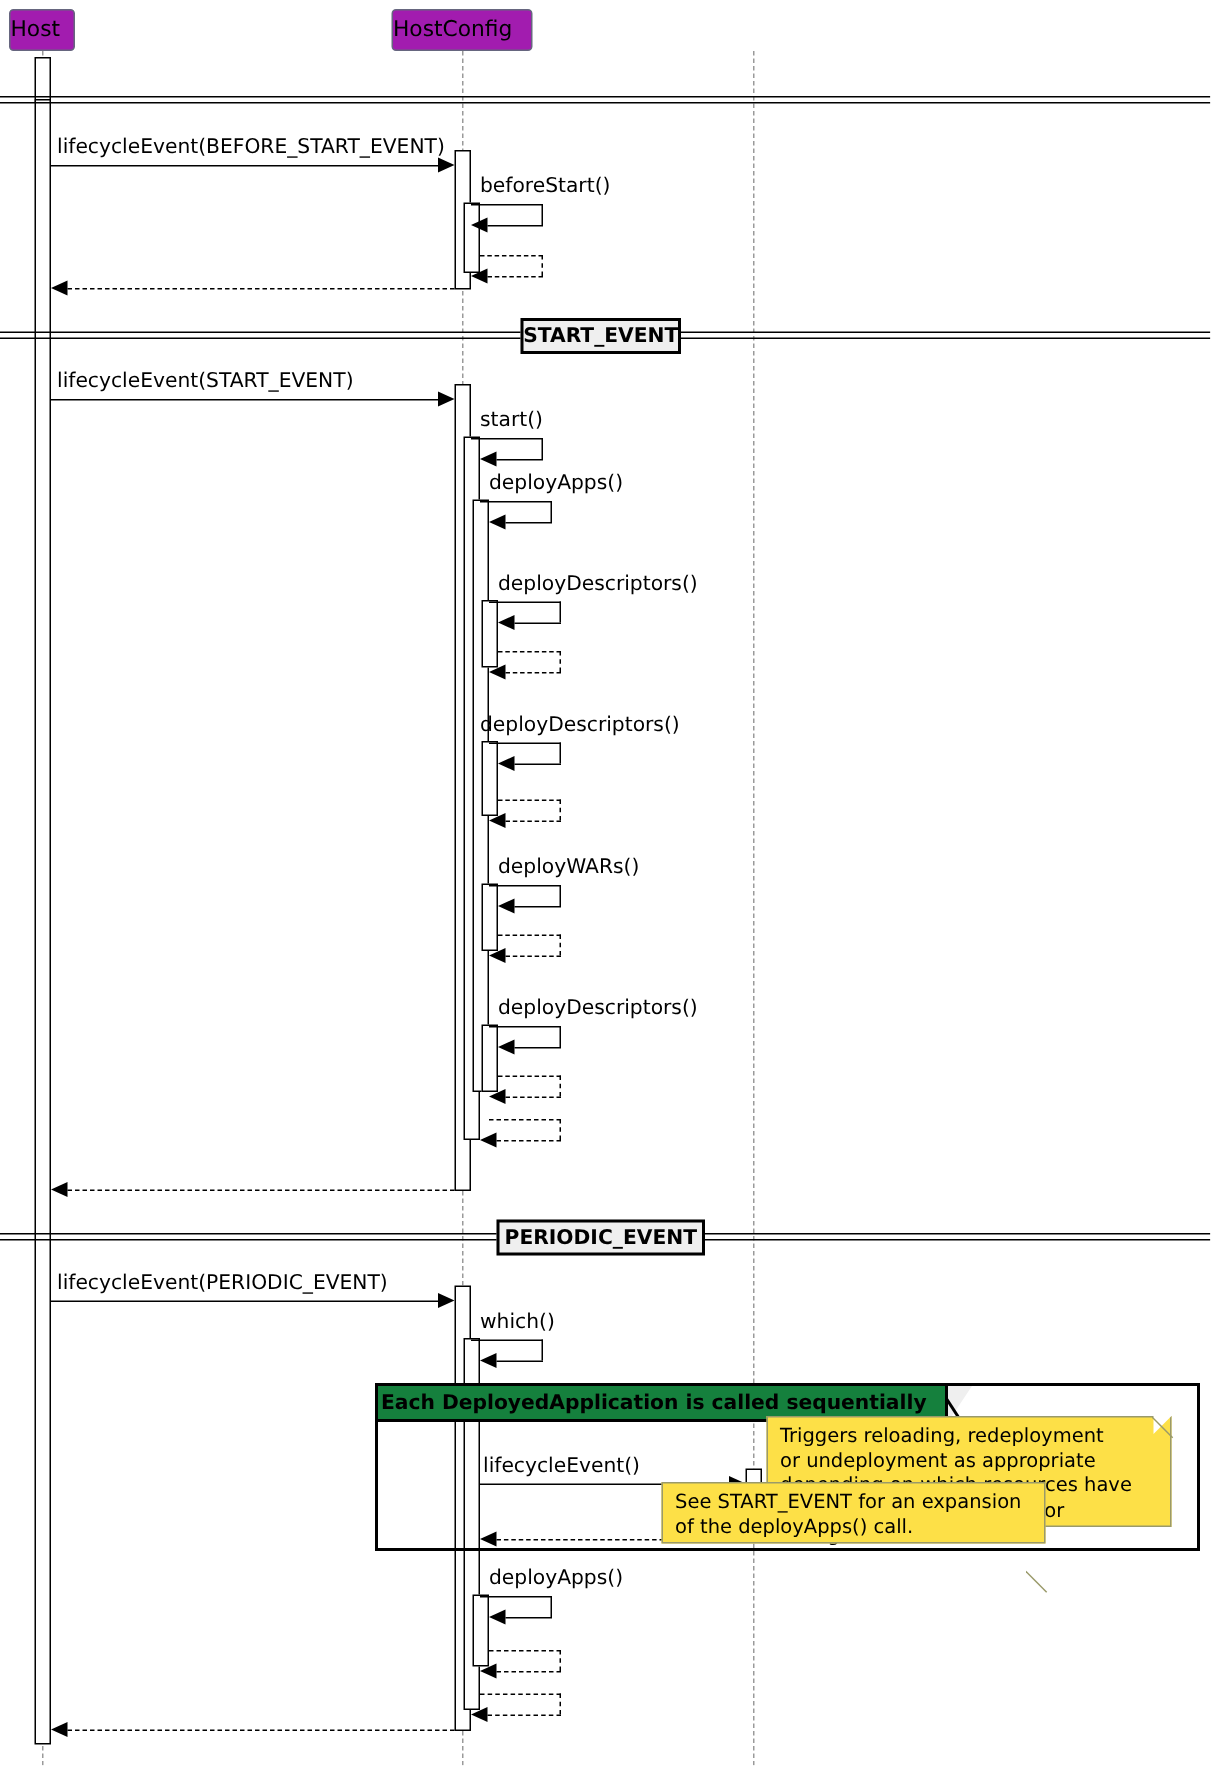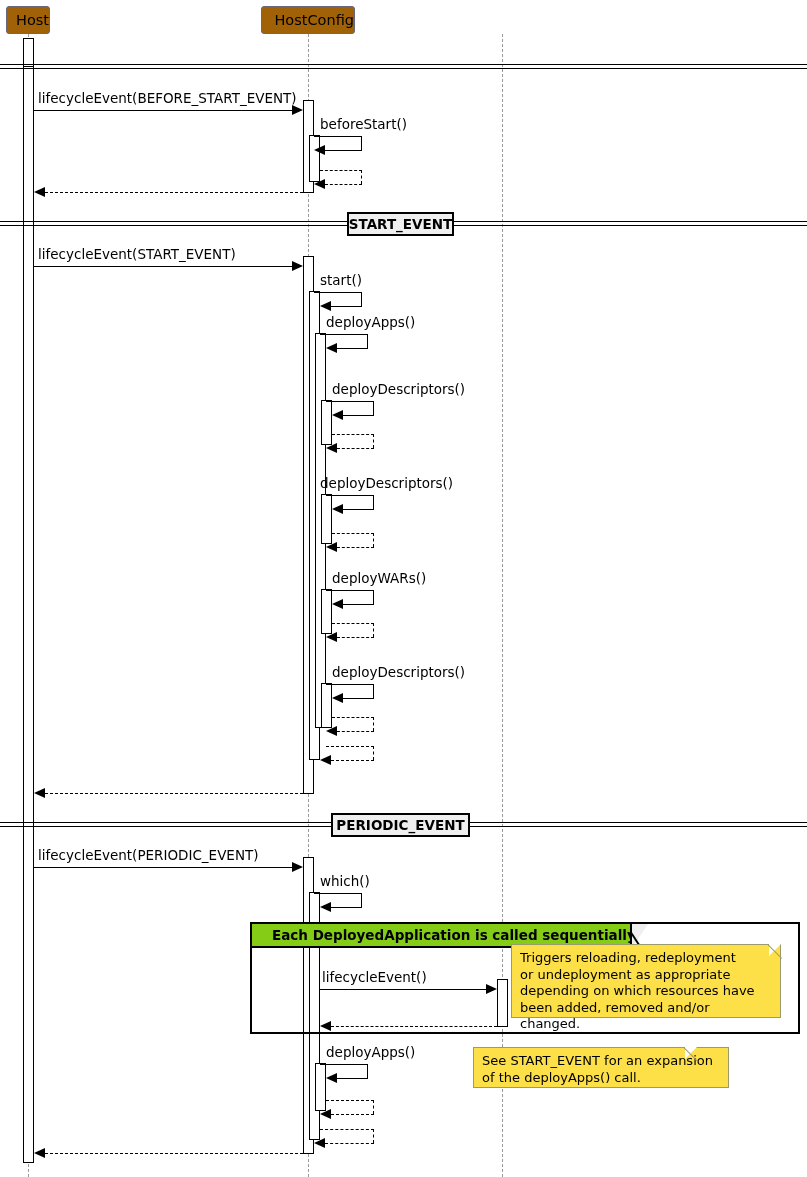--- a/index.html
+++ b/index.html
@@ -2,22 +2,22 @@
 <html><head>
 <meta charset="utf-8">
 <style>
   html,body{margin:0;padding:0;background:#ffffff;}
   body{font-family:"DejaVu Sans","Liberation Sans",sans-serif;}
   #canvas{position:relative;width:807px;height:1177px;background:#fff;overflow:hidden;}
 
   
   .participant{
     position:absolute;box-sizing:border-box;
-    background:#a16207;border:1px solid #66667f;border-radius:3px;
-    display:flex;align-items:center;justify-content:flex-end;
+    background:#a21caf;border:1px solid #66667f;border-radius:3px;
+    display:flex;align-items:center;justify-content:flex-start;
     font-size:14.5px;color:#000;white-space:nowrap;
   }
   .lifeline{position:absolute;width:0;border-left:1px dashed #9a9a9a;}
 
   
   .act{position:absolute;box-sizing:border-box;background:#fff;border:1px solid #000;}
 
   
   .hline{position:absolute;height:0;border-top:1px solid #000;}
   .hline.dashed{border-top:1px dashed #000;}
@@ -36,23 +36,23 @@
   
   .divider-rail{position:absolute;left:0;width:807px;height:5px;
      border-top:1.5px solid #000;border-bottom:1.5px solid #000;box-sizing:border-box;}
   .divider-box{position:absolute;box-sizing:border-box;
      background:#efefef;border:2px solid #000;
      font-size:13.5px;font-weight:bold;color:#000;white-space:nowrap;
      display:flex;align-items:center;justify-content:center;padding:0 10px;height:24px;}
 
   
   .group{position:absolute;box-sizing:border-box;border:2px solid #000;background:transparent;}
-  .group-hdr{position:absolute;box-sizing:border-box;background:#84cc16;
+  .group-hdr{position:absolute;box-sizing:border-box;background:#15803d;
      border-right:2px solid #000;border-bottom:2px solid #000;height:24px;
-     display:flex;align-items:center;padding-left:20px;
+     display:flex;align-items:center;padding-left:2px;
      font-size:13.5px;font-weight:bold;color:#000;white-space:nowrap;}
 
   
   .note{position:absolute;box-sizing:border-box;background:#fde047;
      border:1px solid #9a9a6a;font-size:13px;color:#000;line-height:16.5px;
      padding:5px 8px 5px 8px;white-space:pre-line;}
 </style>
 </head>
 <body>
 
@@ -226,21 +226,21 @@
 
   <div class="hline dashed" style="left:331px;top:1026px;width:166px;"></div>
   <div class="arrow-l" style="left:320px;top:1021px;"></div>
 
   <div class="msg-label" style="left:326px;top:1046px;">deployApps()</div>
   <div class="hline" style="left:320px;top:1064px;width:48px;"></div>
   <div class="vline" style="left:367px;top:1064px;height:14px;"></div>
   <div class="hline" style="left:337px;top:1078px;width:31px;"></div>
   <div class="arrow-l" style="left:326px;top:1073px;"></div>
 
-  <div class="note" style="left:441px;top:1047px;width:256px;height:41px;margin-left:32px;">See START_EVENT for an expansion
+  <div class="note" style="left:441px;top:988px;width:256px;height:41px;">See START_EVENT for an expansion
 of the deployApps() call.</div>
   <div style="position:absolute;left:685px;top:1047px;width:0;height:0;
               border-left:12px solid #ffffff;border-bottom:12px solid transparent;"></div>
   <div style="position:absolute;left:684px;top:1047px;width:17px;height:17px;overflow:hidden;">
     <div style="position:absolute;left:0;top:0;width:20px;height:0;
                 border-top:1px solid #9a9a6a;transform:rotate(45deg);transform-origin:left top;"></div>
   </div>
 
   <div class="hline dashed" style="left:326px;top:1100px;width:48px;"></div>
   <div class="vline dashed" style="left:373px;top:1100px;height:14px;"></div>

